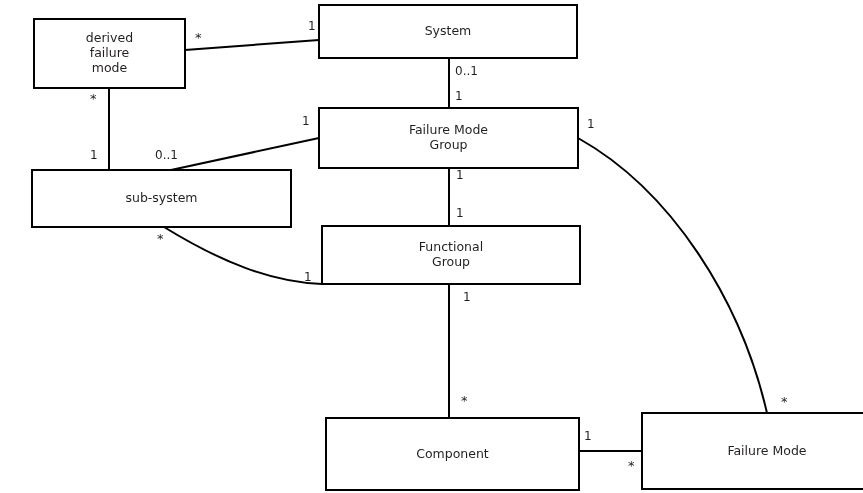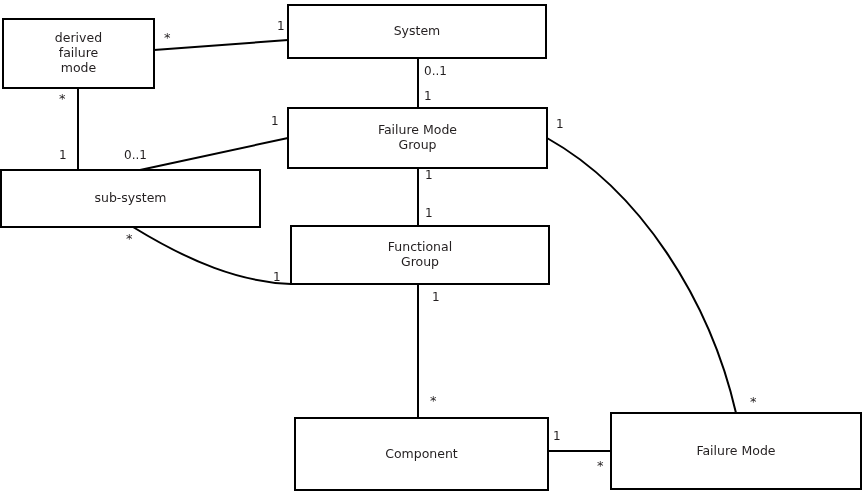--- a/index.html
+++ b/index.html
@@ -12,20 +12,21 @@
     width: 863px;
     height: 493px;
     font-family: "DejaVu Sans", sans-serif;
     overflow: hidden;
   }
   #diagram-root {
     position: relative;
     width: 735px;
     height: 493px;
     background: #ffffff;
+    margin-left: 31px;
   }
   svg#diagram-svg {
     position: absolute;
     top: 0;
     left: 0;
     width: 863px;
     height: 493px;
     display: block;
   }
   .cls-box {

